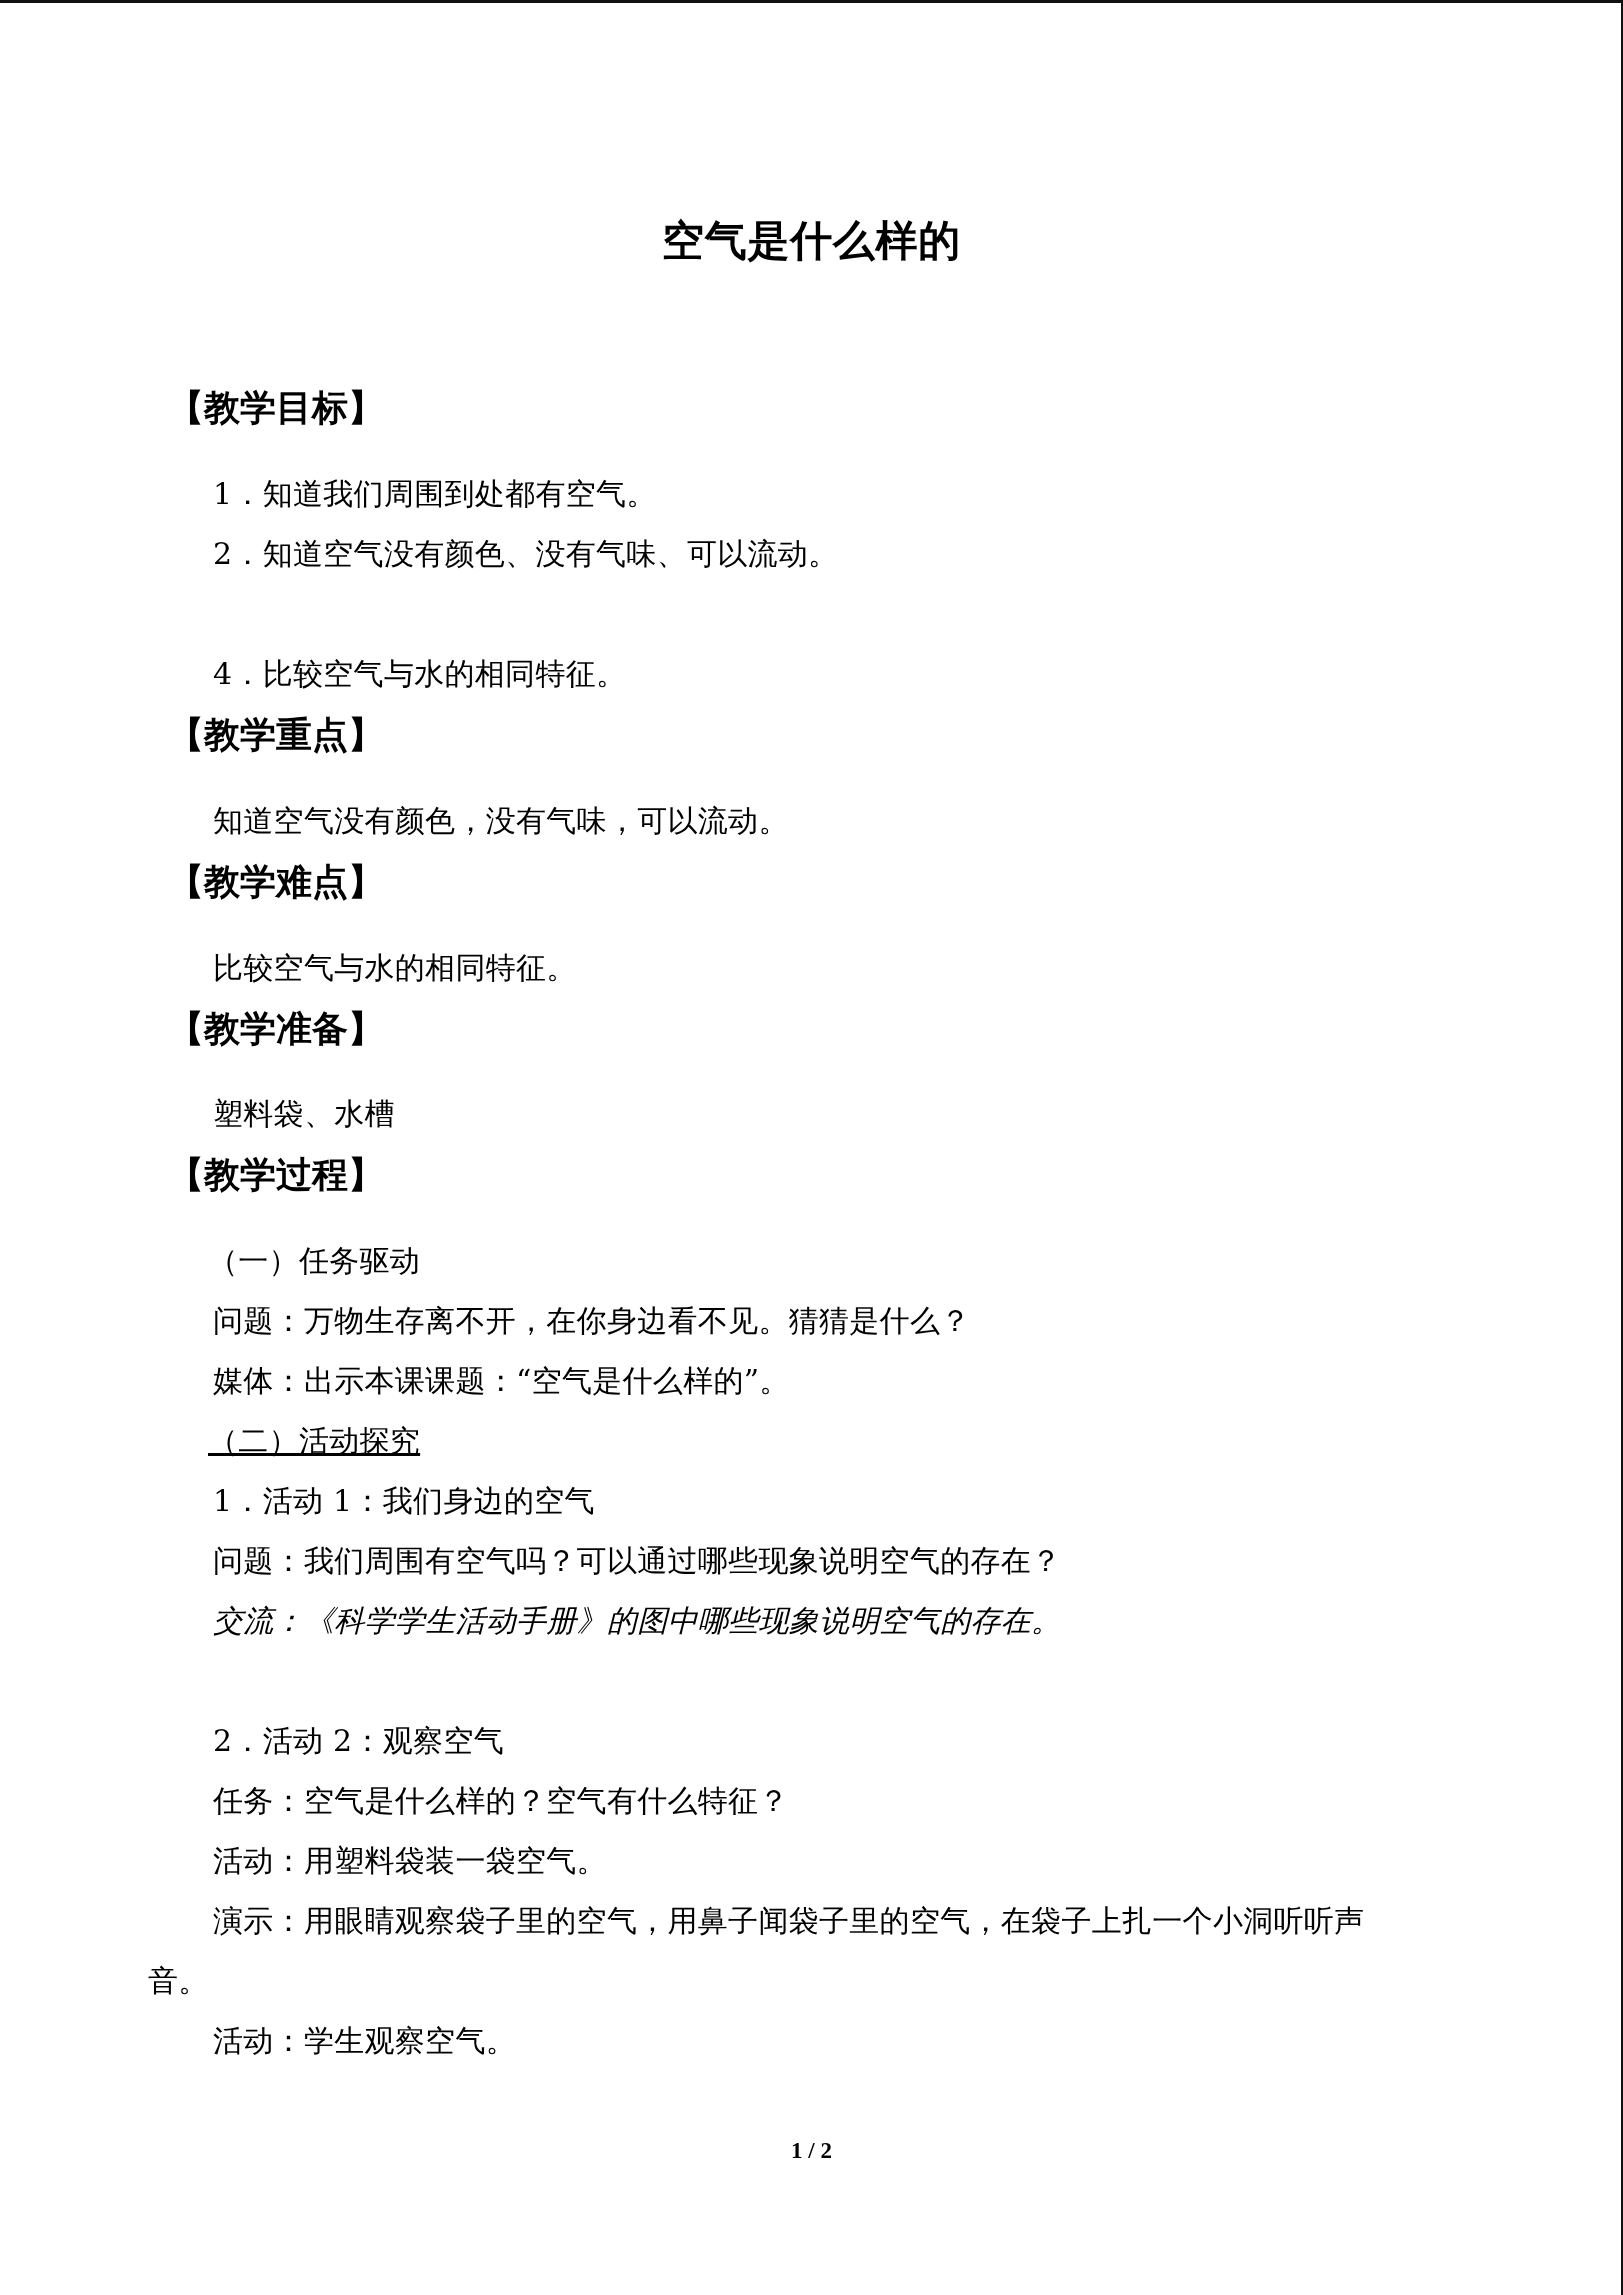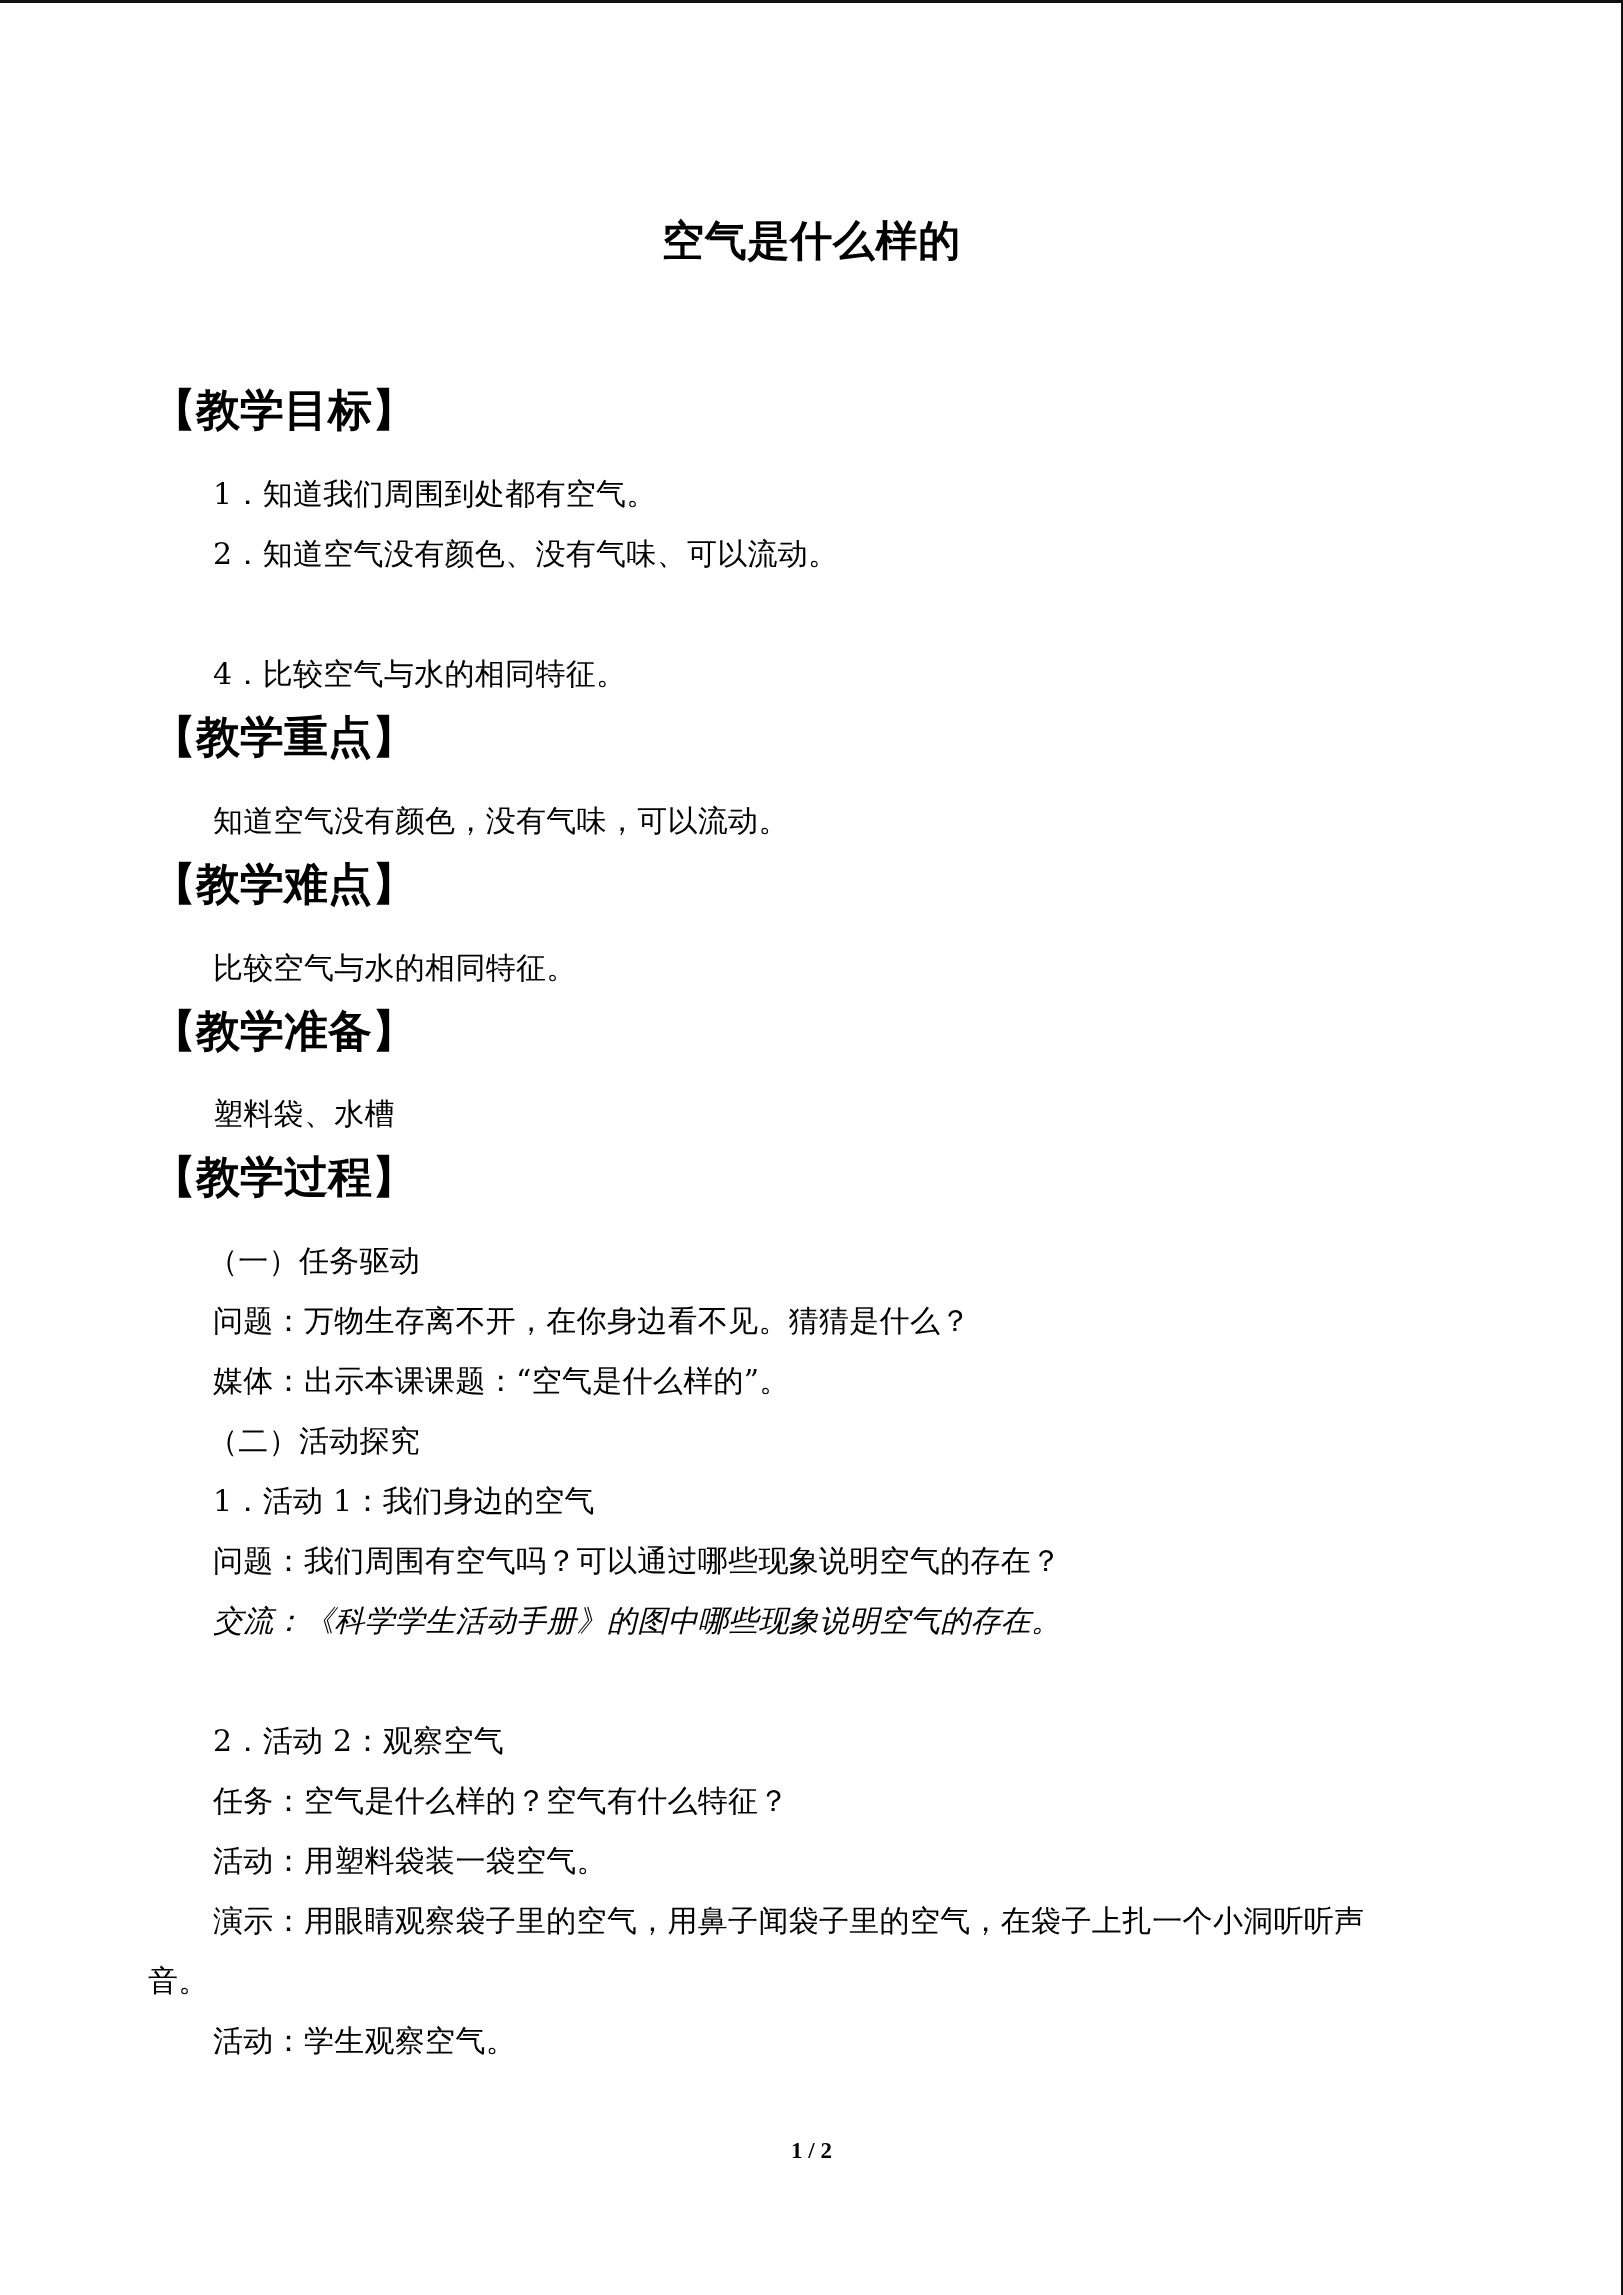--- a/index.html
+++ b/index.html
@@ -38,25 +38,25 @@
     top: 213px;
     text-align: center;
     font-size: 42px;
     line-height: 55px;
     font-weight: bold;
     letter-spacing: 0.7px;
     font-family: "DejaVu Sans", "Liberation Sans", sans-serif;
   }
   .heading {
     position: absolute;
-    left: 152px;
-    font-size: 44px;
+    left: 168px;
+    font-size: 36px;
     line-height: 48px;
     font-weight: bold;
-    font-family: Liberation Serif, serif;
+    font-family: Liberation Mono, monospace;
     white-space: nowrap;
   }
   .line {
     position: absolute;
     left: 213px;
     font-size: 30px;
     line-height: 41px;
     white-space: nowrap;
     letter-spacing: 0.3px;
   }
@@ -95,21 +95,21 @@
   <div class="heading" style="top:861px;">【教学难点】</div>
   <div class="line" style="top:947px;">比较空气与水的相同特征。</div>
 
   <div class="heading" style="top:1008px;">【教学准备】</div>
   <div class="line" style="top:1093px;">塑料袋、水槽</div>
 
   <div class="heading" style="top:1154px;">【教学过程】</div>
   <div class="line" style="top:1240px; left:208px;">（一）任务驱动</div>
   <div class="line" style="top:1300px;">问题：万物生存离不开，在你身边看不见。猜猜是什么？</div>
   <div class="line" style="top:1360px;">媒体：出示本课课题：“空气是什么样的”。</div>
-  <div class="line" style="top:1420px; left:208px;">（二）活动探究</div>
+  <div class="line" style="top:1420px; left:208px;text-decoration:underline;">（二）活动探究</div>
   <div class="line" style="top:1480px;">1．活动 1：我们身边的空气</div>
   <div class="line" style="top:1540px;">问题：我们周围有空气吗？可以通过哪些现象说明空气的存在？</div>
   <div class="line" style="top:1600px;font-style:italic;">交流：《科学学生活动手册》的图中哪些现象说明空气的存在。</div>
   <div class="line" style="top:1720px;text-align:right;">2．活动 2：观察空气</div>
   <div class="line" style="top:1780px;">任务：空气是什么样的？空气有什么特征？</div>
   <div class="line" style="top:1840px;">活动：用塑料袋装一袋空气。</div>
   <div class="line" style="top:1900px;">演示：用眼睛观察袋子里的空气，用鼻子闻袋子里的空气，在袋子上扎一个小洞听听声</div>
   <div class="line flush" style="top:1960px;">音。</div>
   <div class="line" style="top:2020px;">活动：学生观察空气。</div>
 

